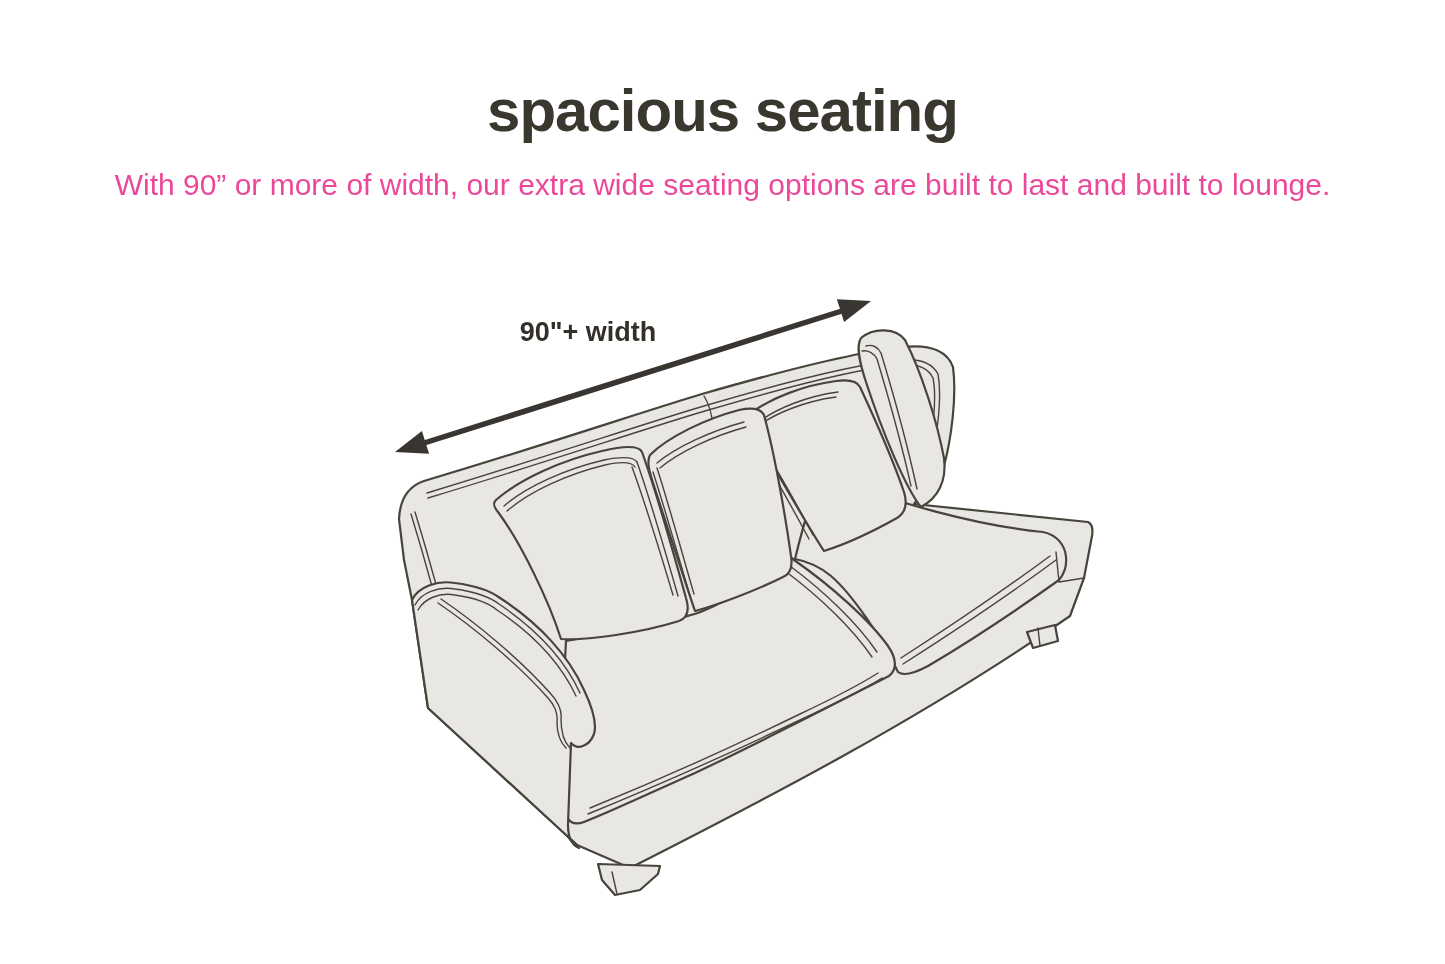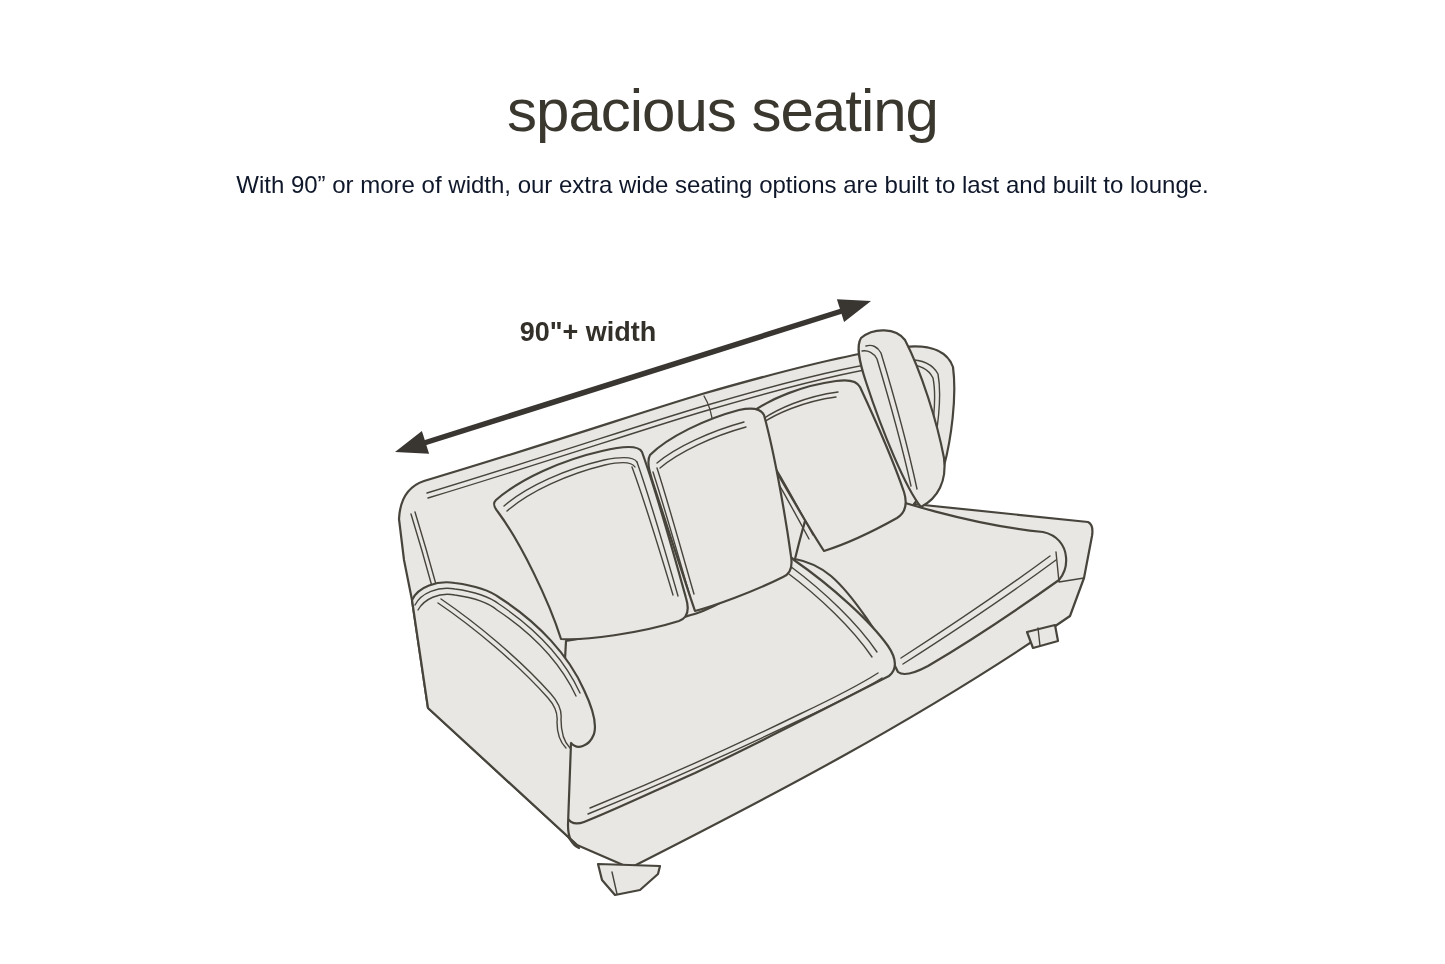--- a/index.html
+++ b/index.html
@@ -9,32 +9,32 @@
     font-family: "Liberation Sans", sans-serif;
     position: relative;
     overflow: hidden;
   }
   .page { position: absolute; inset: 0; }
   .title {
     position: absolute;
     top: 76px; left: 0; right: 0;
     text-align: center;
     font-size: 60px;
-    font-weight: normal;
+    font-weight: bold;
     letter-spacing: -1px;
     color: #3a372e;
     margin: 0;
   }
   .desc {
     position: absolute;
     top: 167px; left: 0; right: 0;
     text-align: center;
-    font-size: 24px;
+    font-size: 30px;
     line-height: 36px;
-    color: #0f172a;
+    color: #ec4899;
   }
   .diagram-svg { position: absolute; left: 0; top: 0; }
   .dim-label {
     font-family: "Liberation Sans", sans-serif;
     font-size: 27px;
     font-weight: bold;
   }
 </style>
 </head>
 <body>

